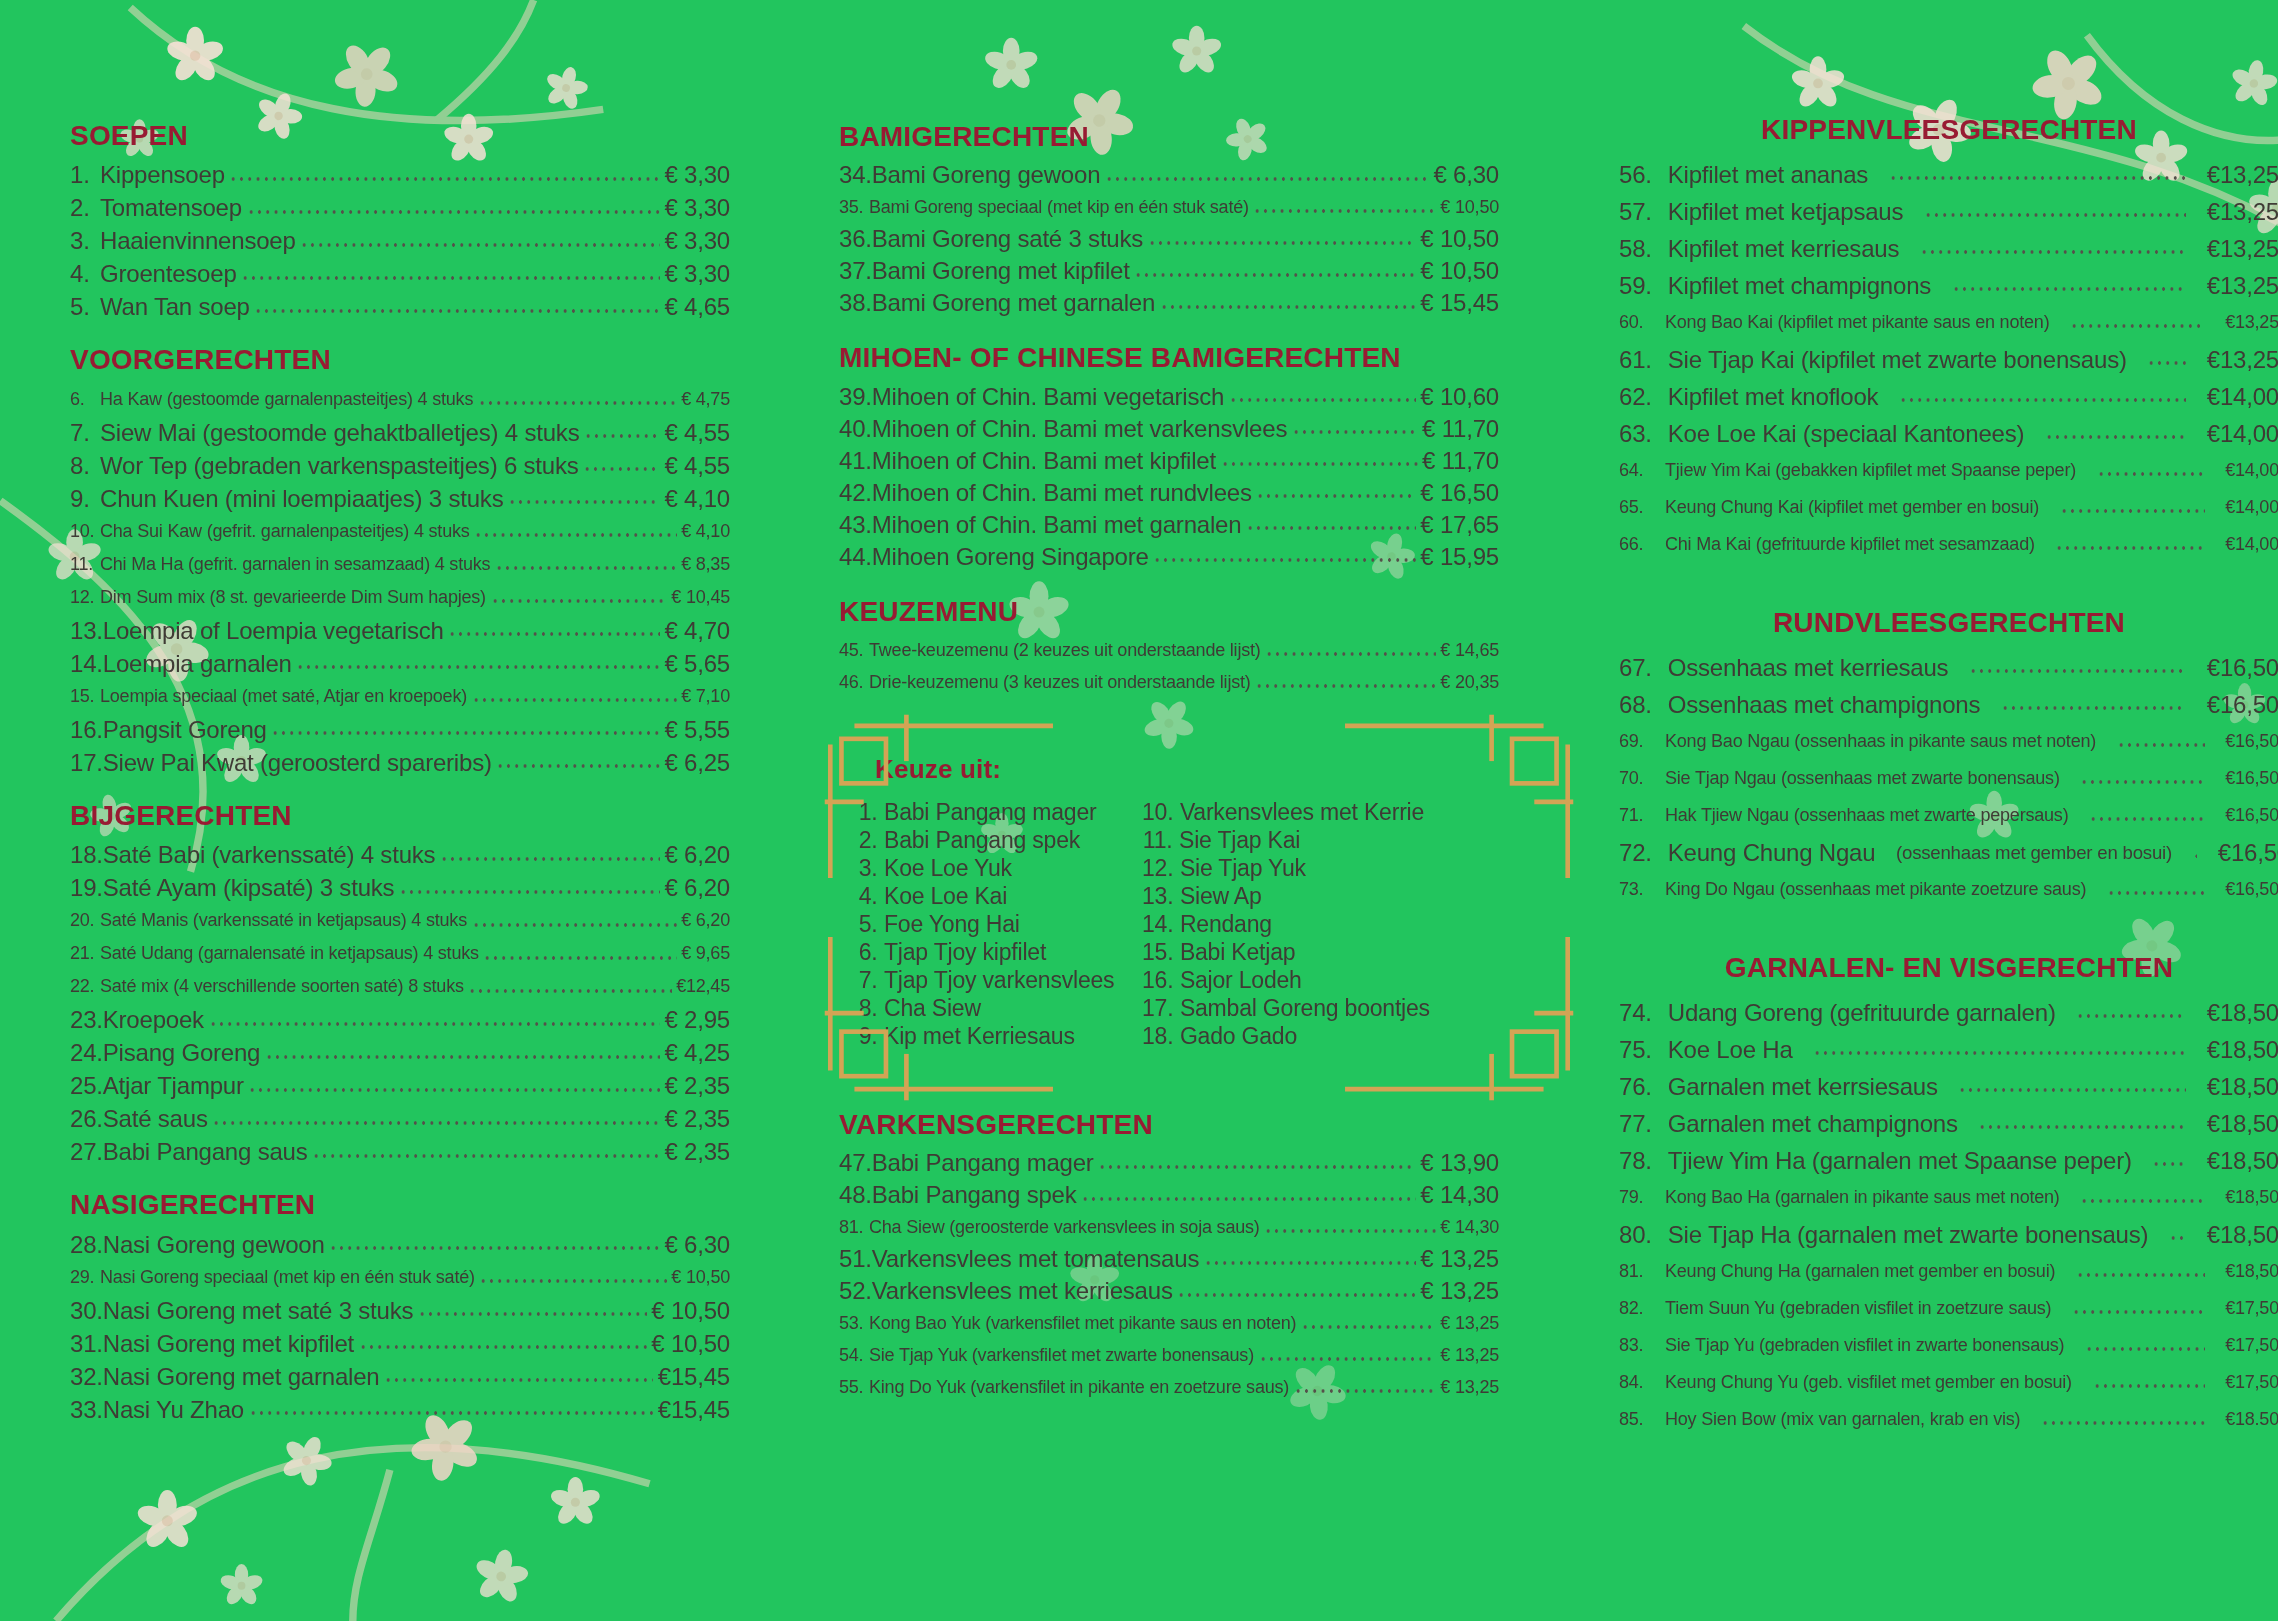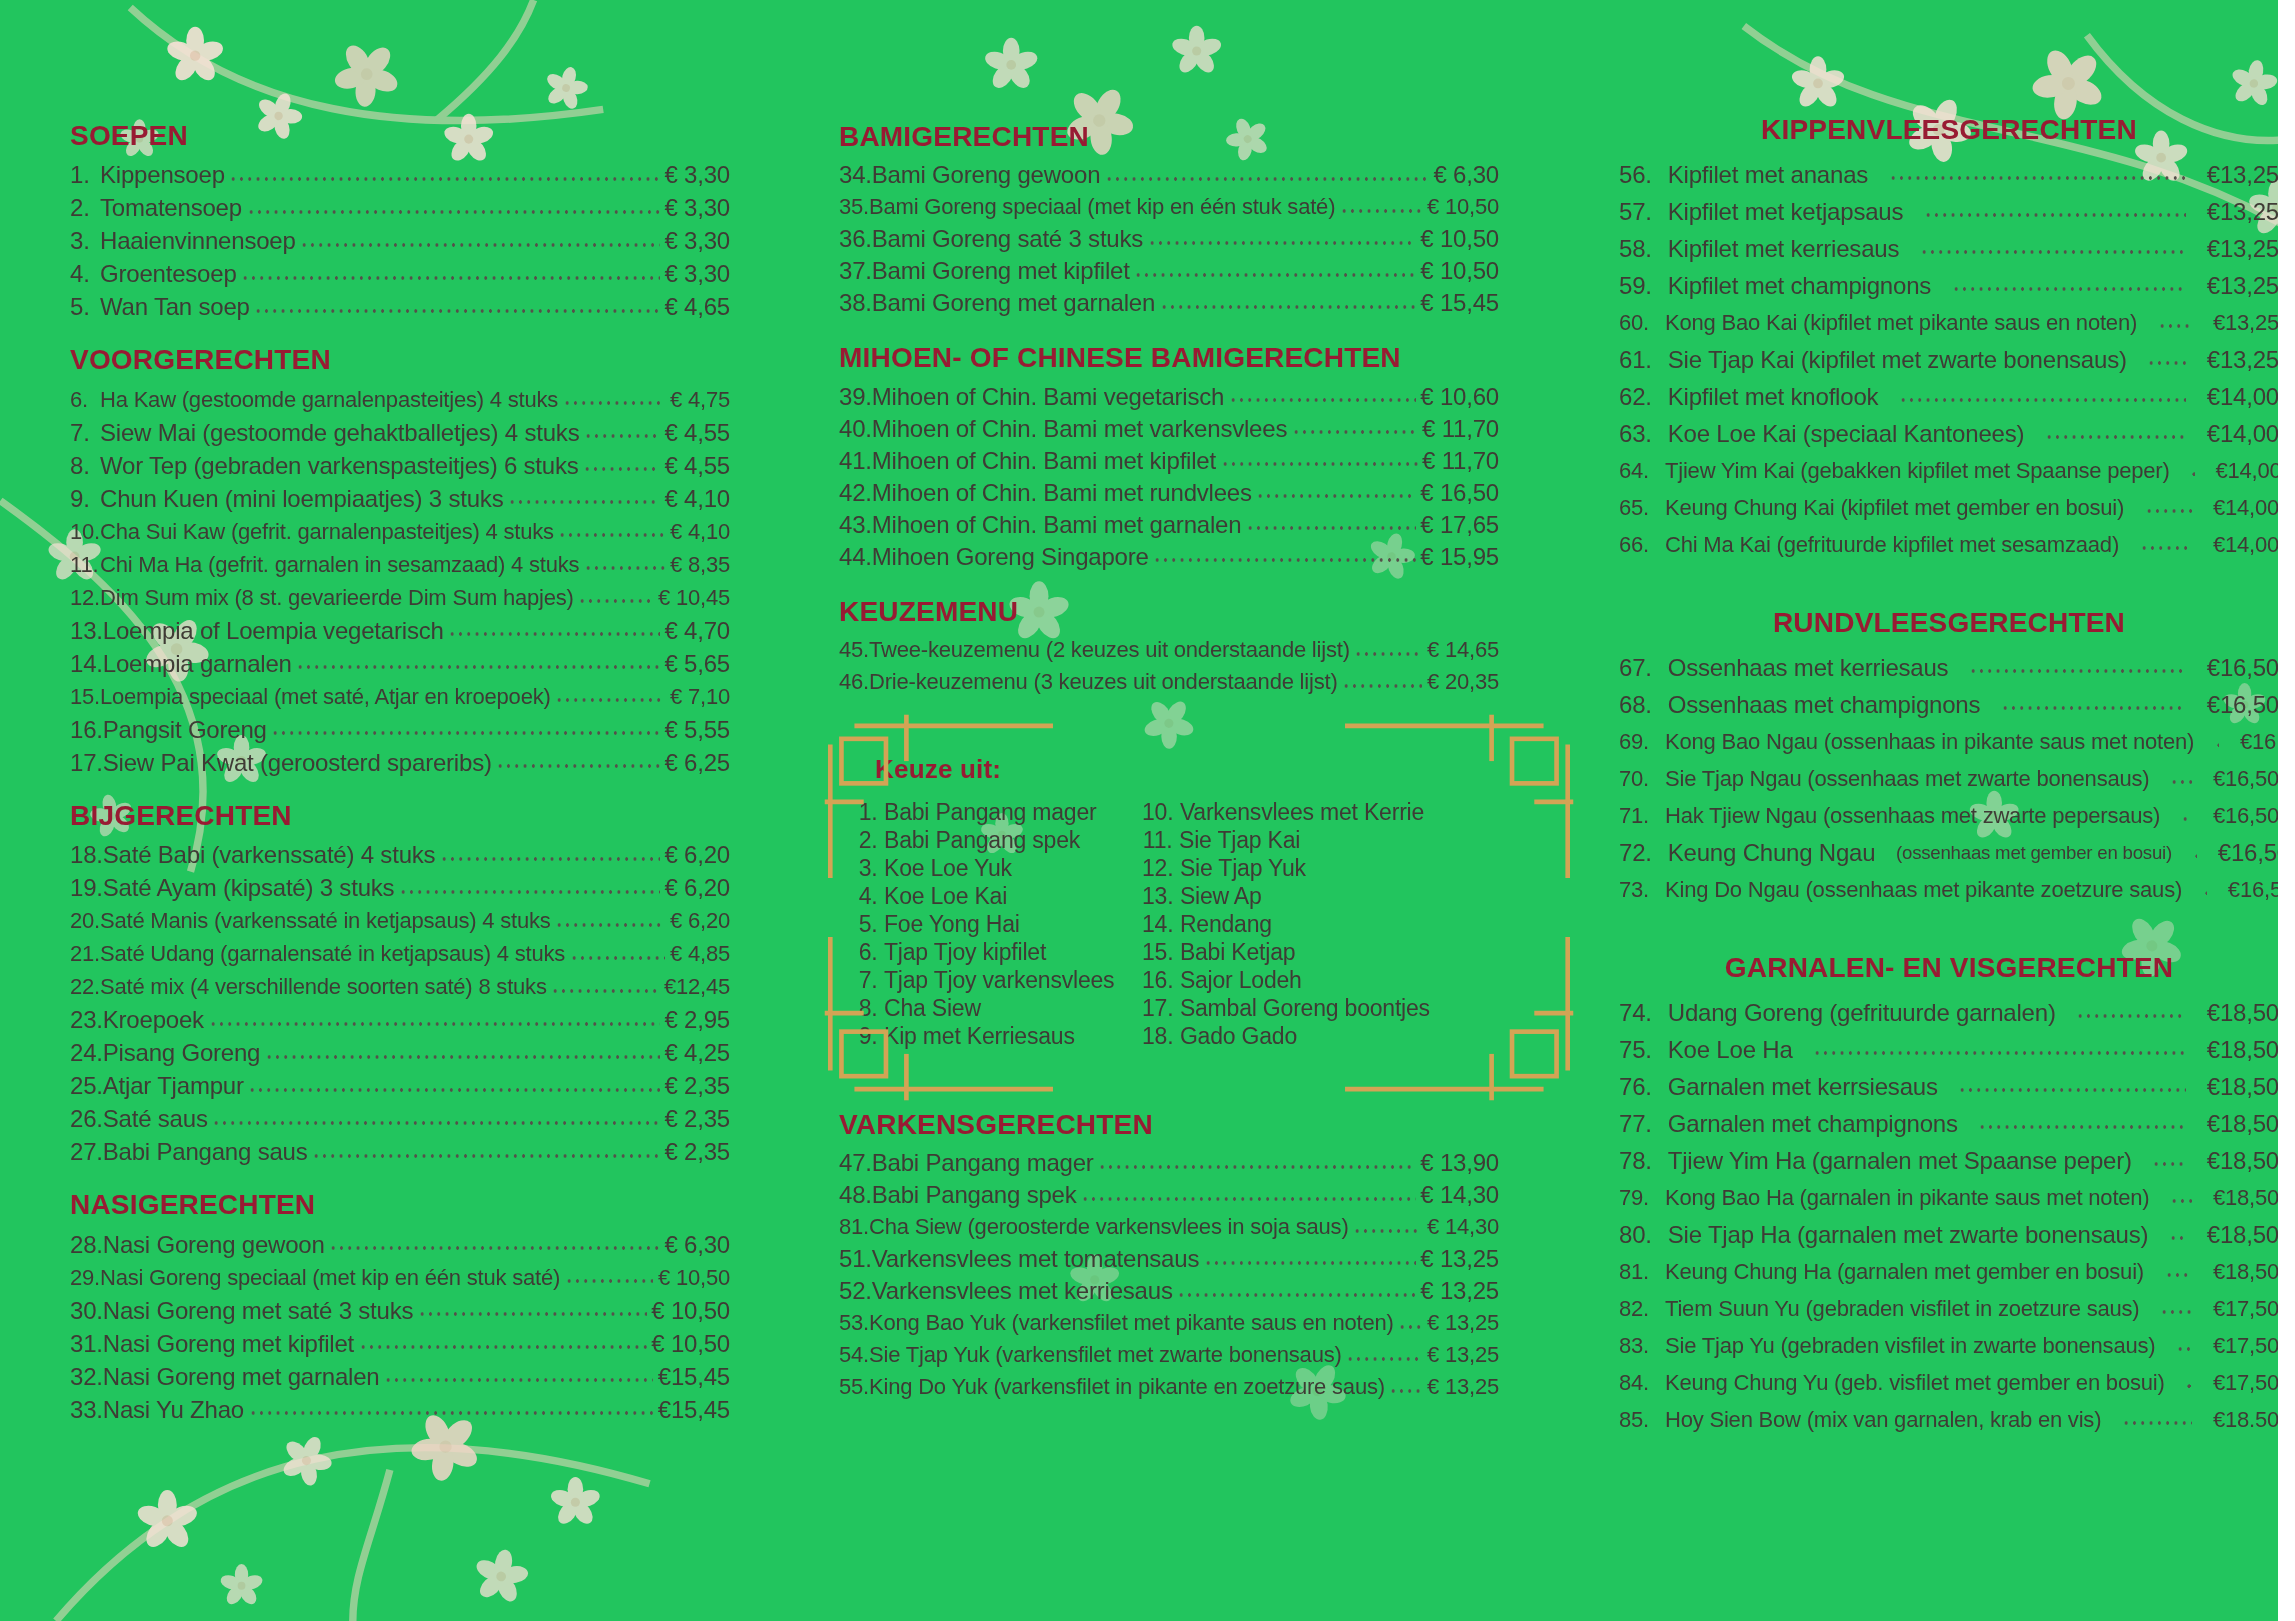--- a/index.html
+++ b/index.html
@@ -11,21 +11,21 @@
   .c-left  .section{margin-bottom:22px;}
   .c-midtop .section{margin-bottom:24px;}
   .c-right .section{margin-bottom:45px;}
   .sec-title{font-size:28px;line-height:30px;margin:0 0 7.4px 0;font-weight:bold;
              color:#981b33;letter-spacing:0.2px;}
   .c-right .sec-title{margin-bottom:11px;text-align:center;}
   .row{display:flex;letter-spacing:-0.2px;}
   .c-left  .row{height:33px;line-height:33px;font-size:24px;}
   .c-midtop .row,.c-midbot .row{height:32px;line-height:32px;font-size:24px;}
   .c-right .row{height:37px;line-height:37px;font-size:24px;gap:16px;}
-  .row.tight{font-size:22px;}
+  .row.tight{font-size:18px;}
   .num{flex:0 0 auto;display:inline-block;min-width:30px;}
   .nm{flex:0 0 auto;white-space:nowrap;}
   .sm{flex:0 0 auto;font-size:18.6px;white-space:nowrap;margin-left:4.6px;}
   .dots{flex:1 1 auto;min-width:4.6px;margin:0 4.6px;
         background-image:radial-gradient(circle,#55514a 1.6px,transparent 1.9px);
         background-size:8.3px 8.3px;background-repeat:repeat-x;
         background-position:left bottom 8.3px;}
   .c-right .dots{background-position:left bottom 11px;}
   .price{flex:0 0 auto;white-space:nowrap;}
   
@@ -234,21 +234,21 @@
         <div class="row tight">
           <span class="num">20.</span>
           <span class="nm">Saté Manis (varkenssaté in ketjapsaus) 4 stuks</span>
           <span class="dots"></span>
           <span class="price">€ 6,20</span>
         </div>
         <div class="row tight">
           <span class="num">21.</span>
           <span class="nm">Saté Udang (garnalensaté in ketjapsaus) 4 stuks</span>
           <span class="dots"></span>
-          <span class="price">€ 4,85</span>
+          <span class="price">€ 9,65</span>
         </div>
         <div class="row tight">
           <span class="num">22.</span>
           <span class="nm">Saté mix (4 verschillende soorten saté) 8 stuks</span>
           <span class="dots"></span>
           <span class="price">€12,45</span>
         </div>
         <div class="row">
           <span class="num">23.</span>
           <span class="nm">Kroepoek</span>

